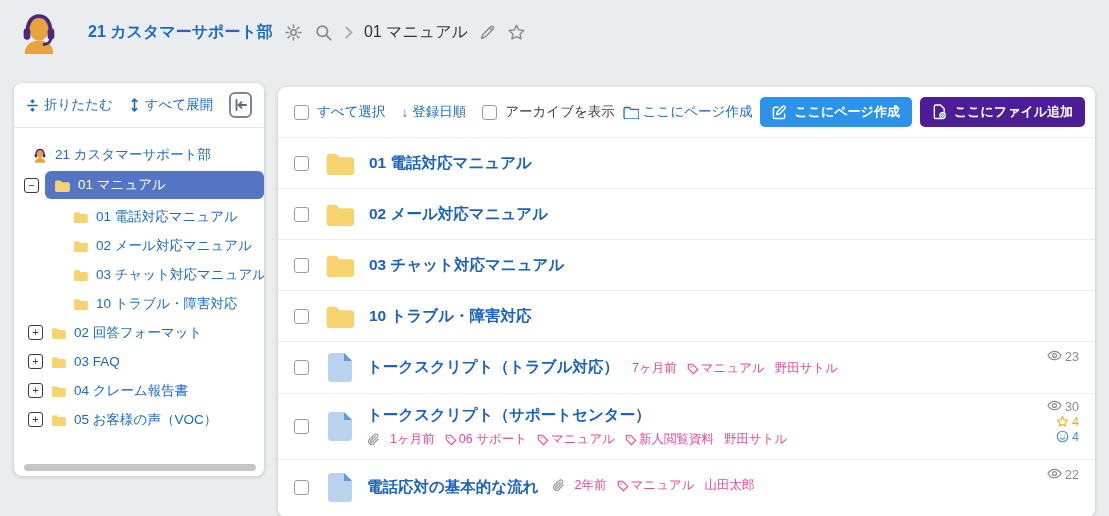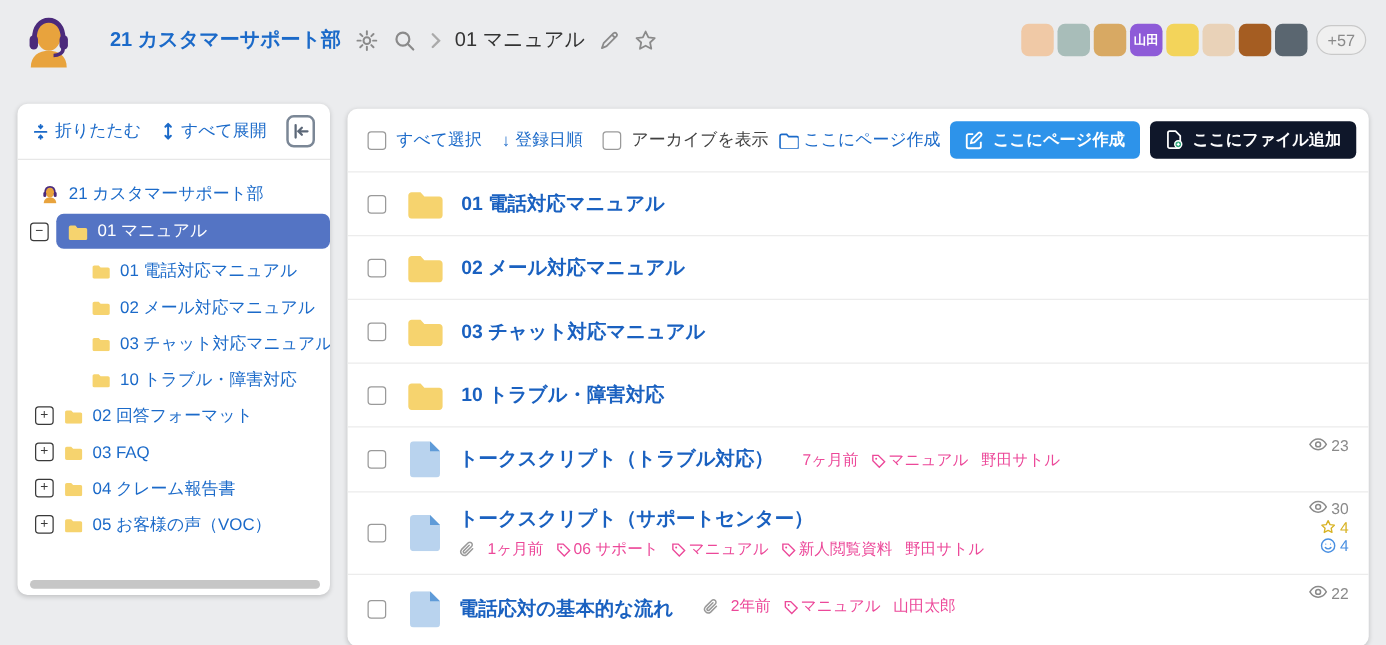--- a/index.html
+++ b/index.html
@@ -64,35 +64,35 @@
     background:#fff; cursor:pointer; flex:none; }
   .tb-link { color:#1b6ac9; font-size:13.5px; display:inline-flex; align-items:center;
     gap:4px; cursor:pointer; white-space:nowrap; }
   .tb-label { color:#404040; font-size:13.5px; cursor:pointer; white-space:nowrap; }
   .gap-l { margin-left:8px; }
   .ml-auto { margin-left:auto; }
   .btn { height:30px; border:none; border-radius:5px; color:#fff; font-size:13px;
     font-weight:bold; display:inline-flex; align-items:center; gap:7px; padding:0 12px;
     cursor:pointer; white-space:nowrap; font-family:inherit; }
   .btn-blue { background:#2d93ea; }
-  .btn-green { background:#0f172a;text-align:right; }
+  .btn-green { background:#4c1d95;text-align:right; }
   .btn-check { width:30px; height:28px; background:#e7e7e9; border:none; border-radius:6px;
     color:#666; display:flex; align-items:center; justify-content:center; cursor:pointer;
     margin-left:6px; }
 
   
   .row { display:flex; align-items:center; padding:0 16px; border-top:1px solid #ececec; }
   .h51{height:51px;} .h52{height:52px;} .h66{height:66px;} .h56{height:56px;}
   .row .cb { margin-right:15px; }
   .row-foldericon { margin-right:14px; }
   .row-fileicon { margin:0 15px 0 4px; }
   .row-title { color:#1a61c0; font-weight:bold; font-size:15.5px; cursor:pointer; white-space:nowrap; }
   .meta { color:#ec4899; font-size:12.5px; display:inline-flex; align-items:center; gap:10px; white-space:nowrap; }
   .meta .titem { display:inline-flex; align-items:center; gap:2px; }
-  .inline-line { display:flex; align-items:baseline; gap:23px; }
+  .inline-line { display:flex; align-items:baseline; gap:13px; }
   .stack { display:flex; flex-direction:column; gap:5px; }
   .stats { margin-left:auto; align-self:flex-start; padding-top:8px; text-align:right;
     font-size:12.5px; color:#8a8a8a; display:flex; flex-direction:column; gap:1px;
     align-items:flex-end; }
   .stat { display:inline-flex; gap:3px; }
   .stat-star { color:#d8b324; }
   .stat-smile { color:#4a90e2; }
 </style>
 </head>
 <body>
@@ -132,31 +132,20 @@
       <path d="M3 17l1.6-4.6L14 3a2 2 0 012.8 2.8L7.4 15.2 3 17z"></path>
         <path d="M12.5 4.5l2.8 2.8"></path>
     </svg>
   </span>
   <span class="hicon">
     <svg width="19" height="19" viewBox="0 0 24 24" fill="none" stroke="currentColor" stroke-width="1.8" stroke-linejoin="round">
       <path d="M12 2.8l2.8 5.9 6.4.8-4.7 4.4 1.2 6.3L12 17.1l-5.7 3.1 1.2-6.3-4.7-4.4 6.4-.8z"></path>
     </svg>
   </span>
   <span class="spacer"></span>
-  <div class="avatars">
-    <span class="avatar" style="background: rgb(240, 201, 166);"></span>
-    <span class="avatar" style="background: rgb(168, 189, 185);"></span>
-    <span class="avatar" style="background: rgb(216, 169, 99);"></span>
-    <span class="avatar" style="background: rgb(142, 91, 216);">山田</span>
-    <span class="avatar" style="background: rgb(243, 212, 90);"></span>
-    <span class="avatar" style="background: rgb(233, 210, 184);"></span>
-    <span class="avatar" style="background: rgb(165, 93, 34);"></span>
-    <span class="avatar" style="background: rgb(90, 102, 112);"></span>
-    <span class="overflow-badge">+57</span>
-  </div>
 </header>
 
 <aside class="sidebar">
   <div class="sb-head">
     <span class="sb-link">
       <svg width="13" height="13" viewBox="0 0 14 14" fill="none" stroke="currentColor" stroke-width="1.6" stroke-linecap="round">
         <path d="M2 7h10M7 1v2.4M5.5 2.2L7 3.8l1.5-1.6M7 13v-2.4M5.5 11.8L7 10.2l1.5 1.6"></path>
       </svg>
       <span>折りたたむ</span>
     </span>

